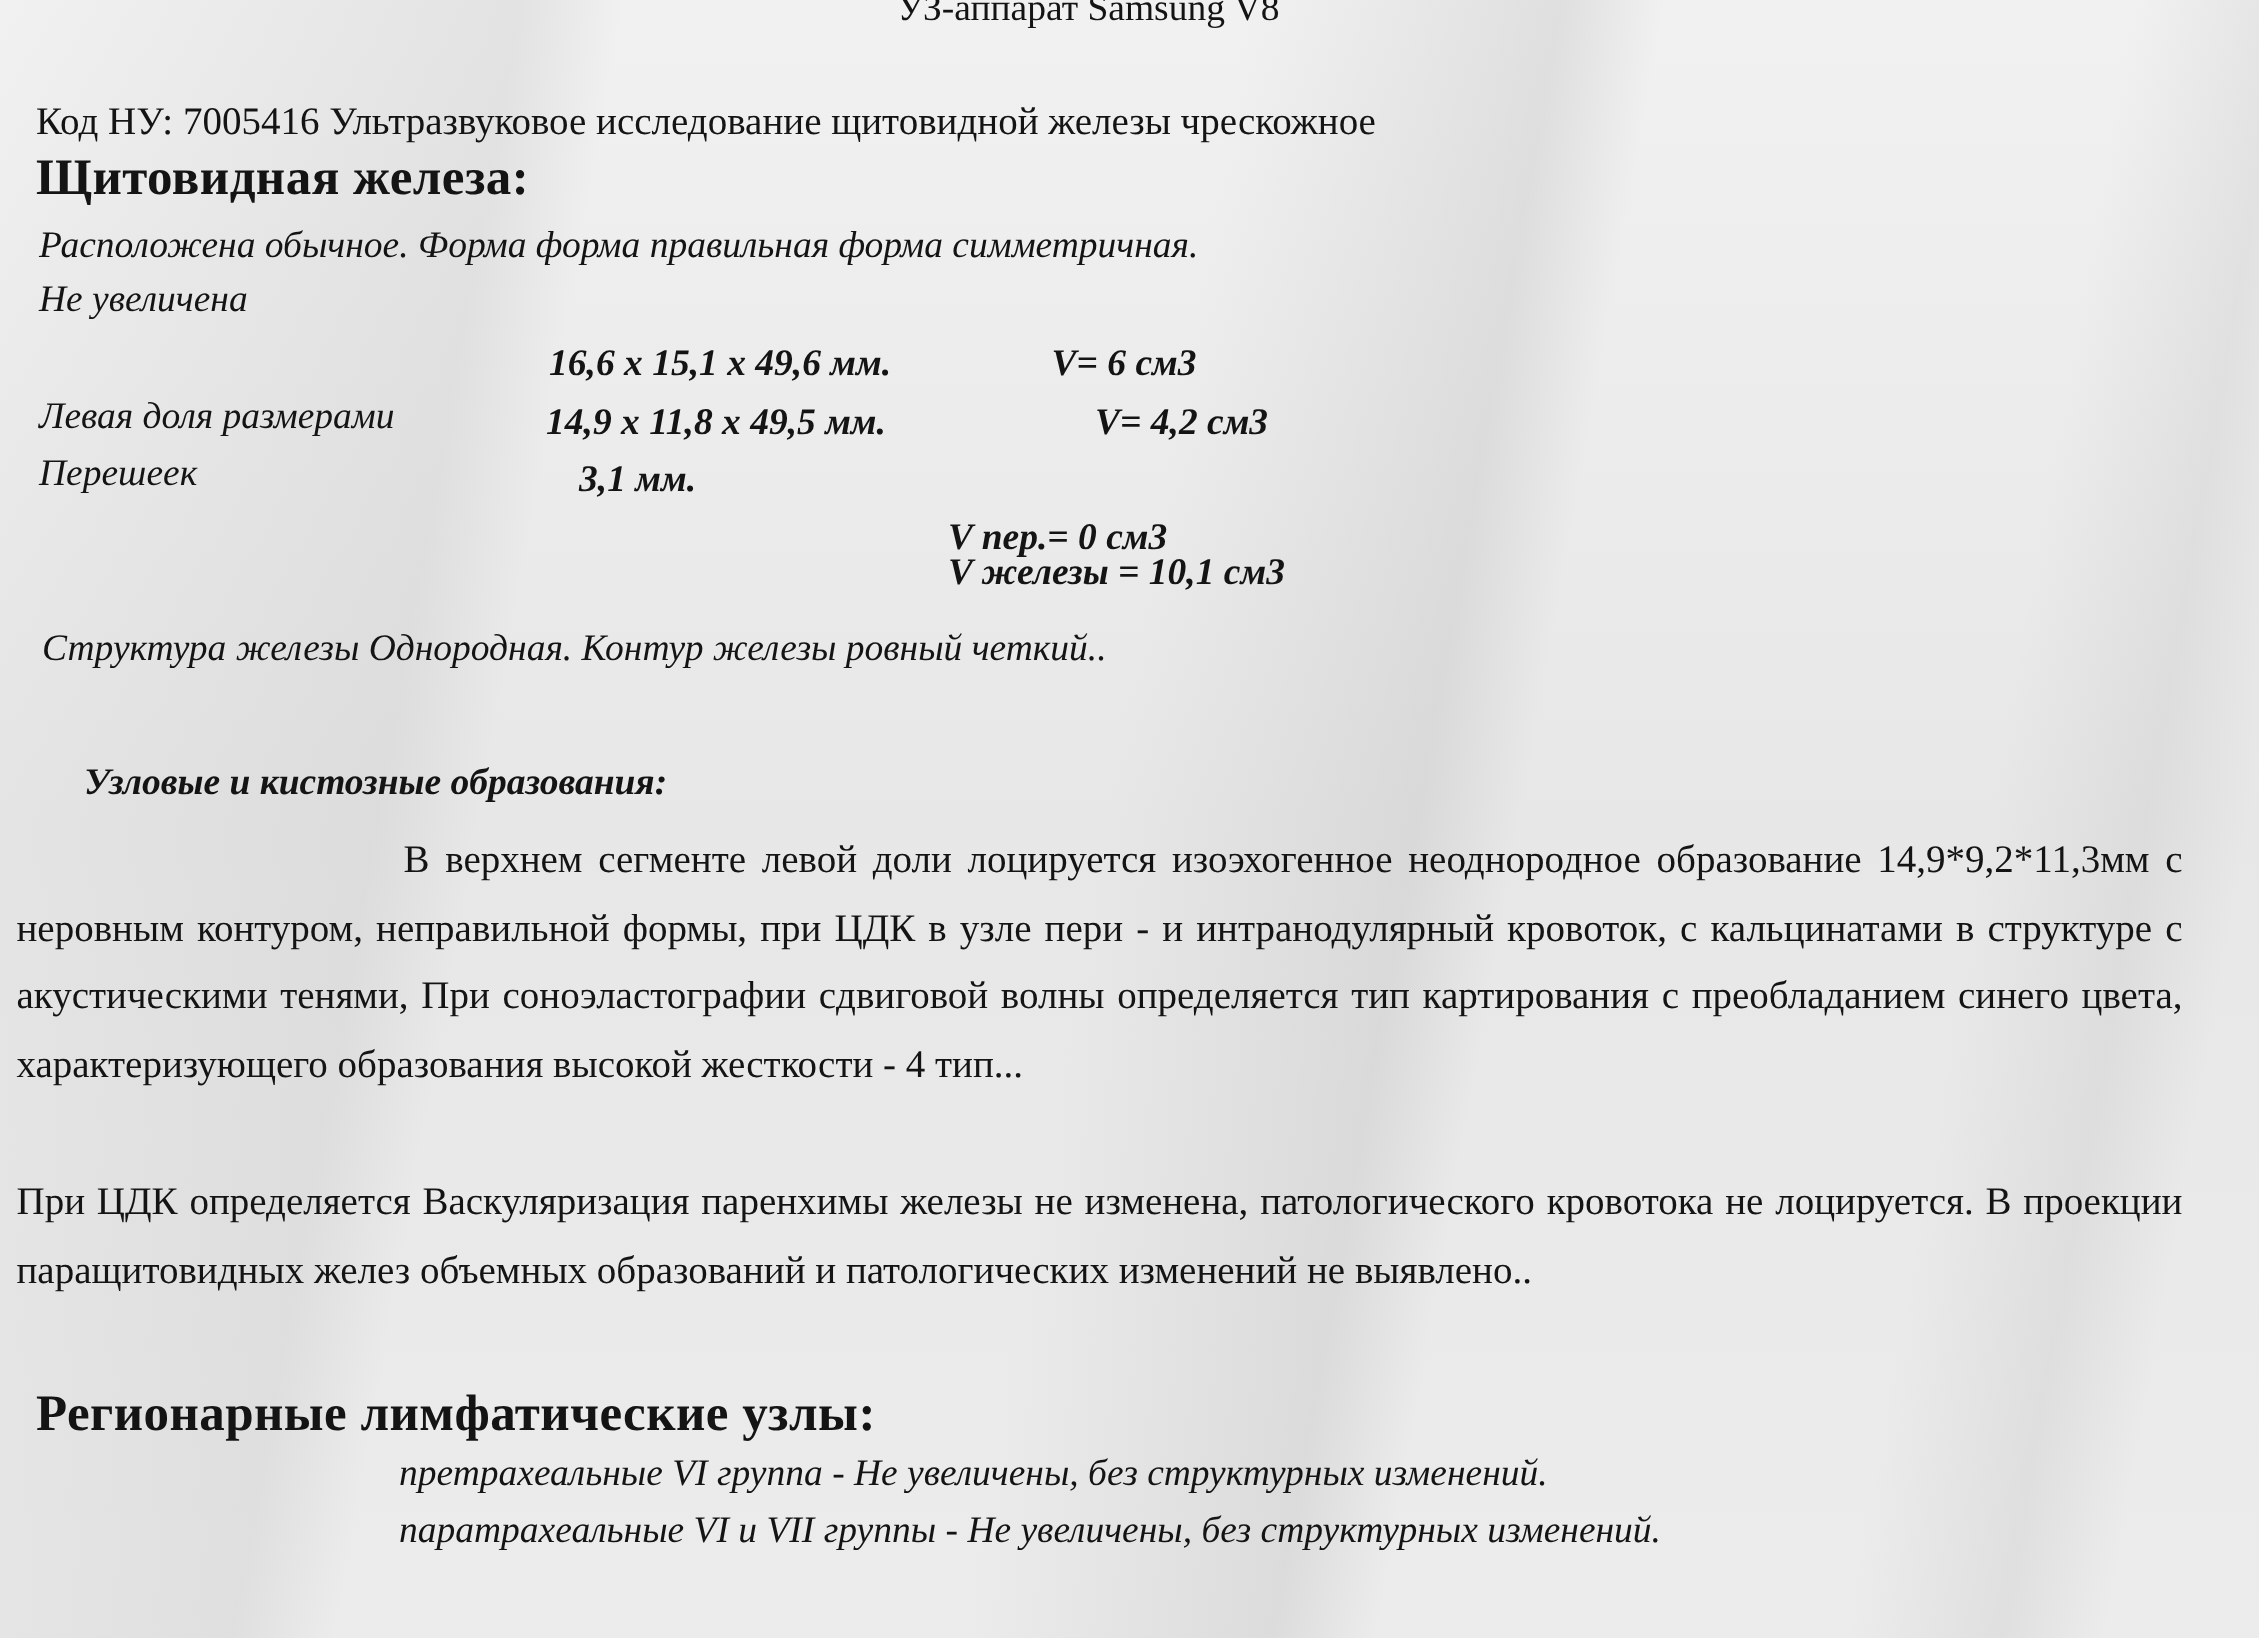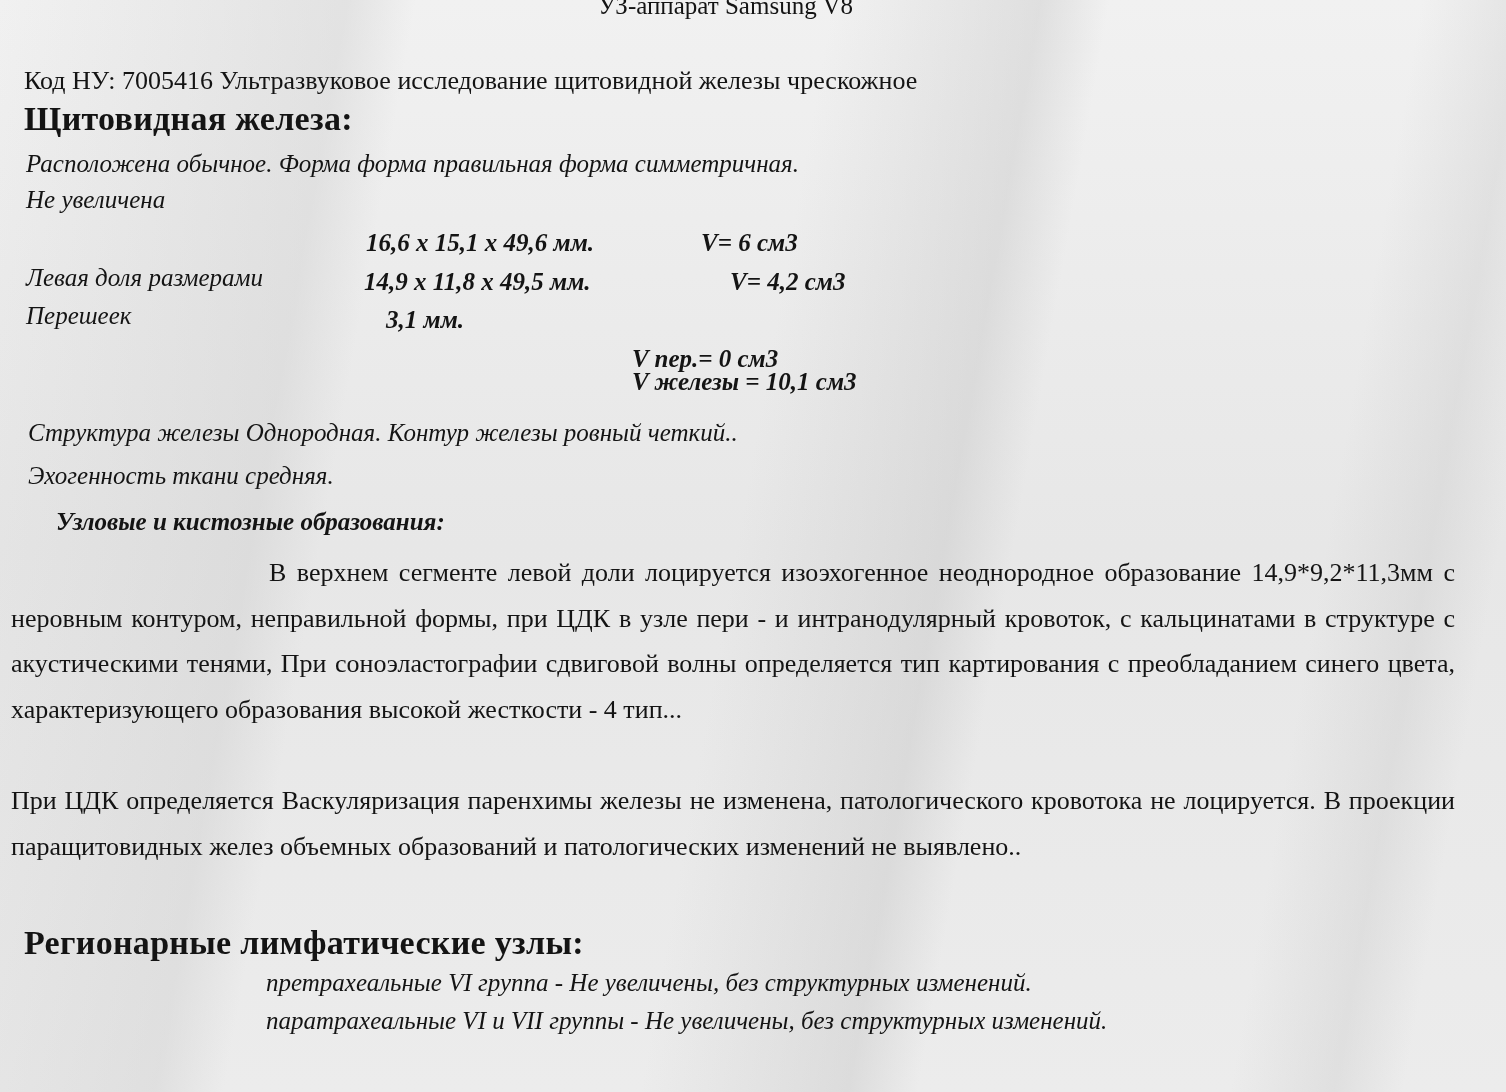--- a/index.html
+++ b/index.html
@@ -47,21 +47,20 @@
   <div class="ln t b" style="top:268px; left:364px;">14,9 х 11,8 х 49,5 мм.</div>
   <div class="ln t b" style="top:268px; left:730px;">V= 4,2 см3</div>
 
   <div class="ln t" style="top:302px; left:26px;">Перешеек</div>
   <div class="ln t b" style="top:306px; left:386px;">3,1 мм.</div>
 
   <div class="ln t b" style="top:345px; left:632px;">V пер.= 0 см3</div>
   <div class="ln t b" style="top:368px; left:632px;">V железы = 10,1 см3</div>
 
   <div class="ln t" style="top:419px; left:28px;text-align:right;">Структура железы Однородная. Контур железы   ровный четкий..</div>
-  <div class="ln t" style="top:462px; left:28px;">Эхогенность ткани  средняя.</div>
 
   <div class="ln t b" style="top:508px; left:28px;margin-left:28px;">Узловые и кистозные образования:</div>
 
   <div class="just" style="top:550px;"><span class="first"></span><span>В верхнем сегменте  левой   доли лоцируется  изоэхогенное неоднородное образование 14,9*9,2*11,3мм с неровным контуром, неправильной формы, при ЦДК в узле пери -  и интранодулярный кровоток, с  кальцинатами в структуре с акустическими тенями, При  соноэластографии сдвиговой волны определяется  тип картирования с преобладанием синего цвета, характеризующего образования высокой жесткости  - 4 тип...</span></div>
 
   <div class="just" style="top:778px;">При ЦДК определяется Васкуляризация паренхимы железы не изменена, патологического кровотока не лоцируется. В проекции паращитовидных желез объемных образований и патологических изменений не выявлено..</div>
 
   <div class="ln h1" style="top:924px; left:24px;text-align:right;">Регионарные лимфатические узлы:</div>
   <div class="ln t" style="top:969px; left:266px;">претрахеальные VI группа  - Не увеличены, без структурных изменений.</div>
   <div class="ln t" style="top:1007px; left:266px;">паратрахеальные VI и VII  группы   - Не увеличены, без структурных изменений.</div>

